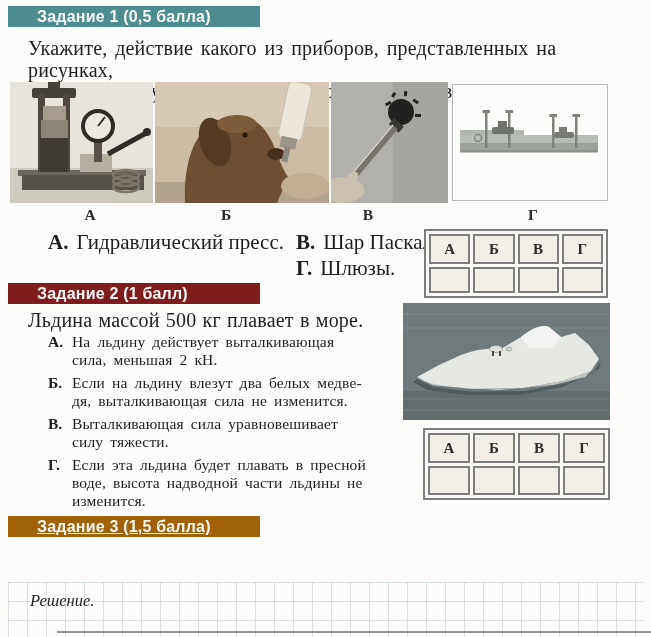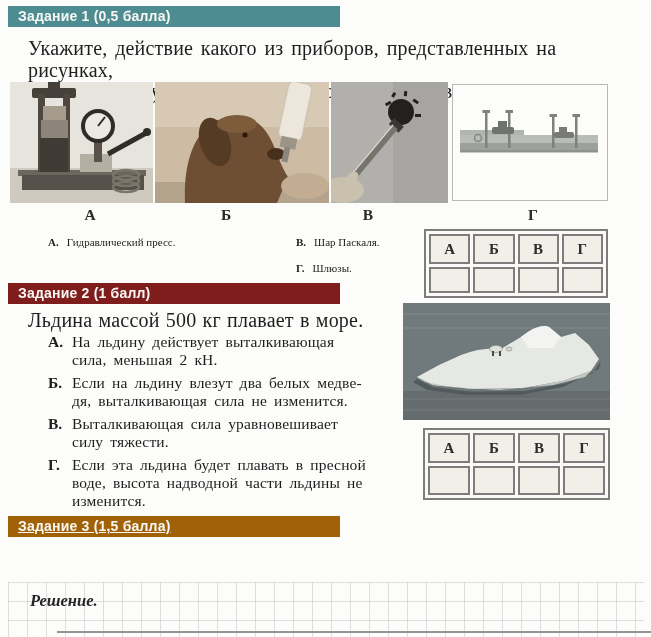--- a/index.html
+++ b/index.html
@@ -5,43 +5,43 @@
   html,body{margin:0;padding:0;background:#ffffff;}
   .page{
     position:relative;width:651px;height:637px;overflow:hidden;
     background:#fcfcfa;
     font-family:"Liberation Serif","DejaVu Serif",serif;
     color:#1e1e1e;
   }
   .abs{position:absolute;}
   
   .task-bar{
-    position:absolute;left:8px;width:332px;height:21px;
+    position:absolute;left:8px;width:252px;height:21px;
     font-family:"Liberation Sans","DejaVu Sans",sans-serif;
-    font-weight:bold;font-size:14px;line-height:21px;
-    color:#f7f7f4;padding-left:10px;box-sizing:border-box;
+    font-weight:bold;font-size:16px;line-height:21px;
+    color:#f7f7f4;padding-left:29px;box-sizing:border-box;
     letter-spacing:.2px;
   }
   .bar-teal1{background:#4d8c91;}
   .bar-gray{background:#7f1d1d;}
   .bar-teal2{background:#a16207;text-decoration:underline;}
   
   .question{
     position:absolute;font-size:20px;line-height:21.5px;
     white-space:pre-line;word-spacing:2.5px;letter-spacing:.2px;
   }
   
   .fig{position:absolute;top:82px;height:121px;}
   .fig svg{display:block;}
   .fig-label{
     position:absolute;top:206px;width:30px;margin-left:-15px;text-align:center;
     font-size:15.5px;font-weight:600;color:#2a2a2a;
   }
   
-  .opt1{position:absolute;font-size:11px;line-height:18px;white-space:nowrap;}
+  .opt1{position:absolute;font-size:21px;line-height:18px;white-space:nowrap;}
   .olet{font-weight:bold;}
   .opt1 .otxt{margin-left:8px;}
   
   .opt2{position:absolute;left:48px;width:370px;font-size:15.5px;line-height:18px;}
   .opt2 .olet{position:absolute;left:0;top:0;font-weight:bold;}
   .opt2 .olines{display:block;margin-left:24px;white-space:pre-line;word-spacing:3px;letter-spacing:.15px;}
   
   table.ans{
     position:absolute;border-collapse:separate;border-spacing:3px;
     border:2px solid #7d7d7d;background:#fbfaf6;table-layout:fixed;
@@ -54,21 +54,21 @@
   table.ans td{height:20px;}
   
   .gridpaper{
     position:absolute;left:8px;top:582px;width:636px;height:55px;
     background-image:
       repeating-linear-gradient(to right, rgba(150,168,162,.33) 0 1px, transparent 1px 19px),
       repeating-linear-gradient(to bottom, rgba(150,168,162,.33) 0 1px, transparent 1px 19px);
   }
   .solution{
     position:absolute;left:30px;top:591px;
-    font-size:16.5px;font-weight:bold;font-style:italic;color:#262626;
+    font-size:16.5px;font-weight:normal;font-style:italic;color:#262626;
   }
   .bottom-rule{position:absolute;left:57px;top:631px;width:594px;height:2px;background:#949494;}
 </style>
 </head>
 <body>
 
 <div class="page">
 
   <div class="task-bar bar-teal1" style="top:6px">
     <span>Задание 1 (0,5 балла)</span>

